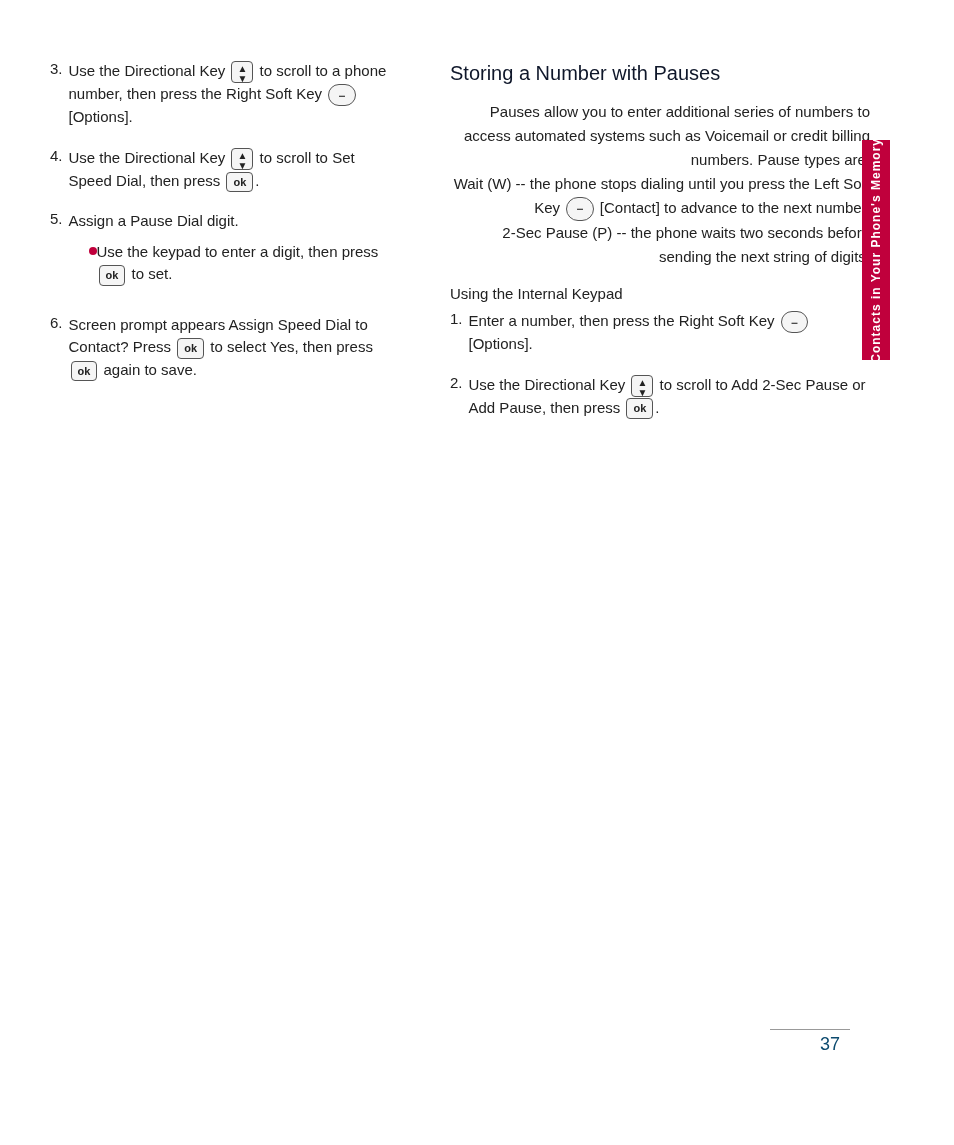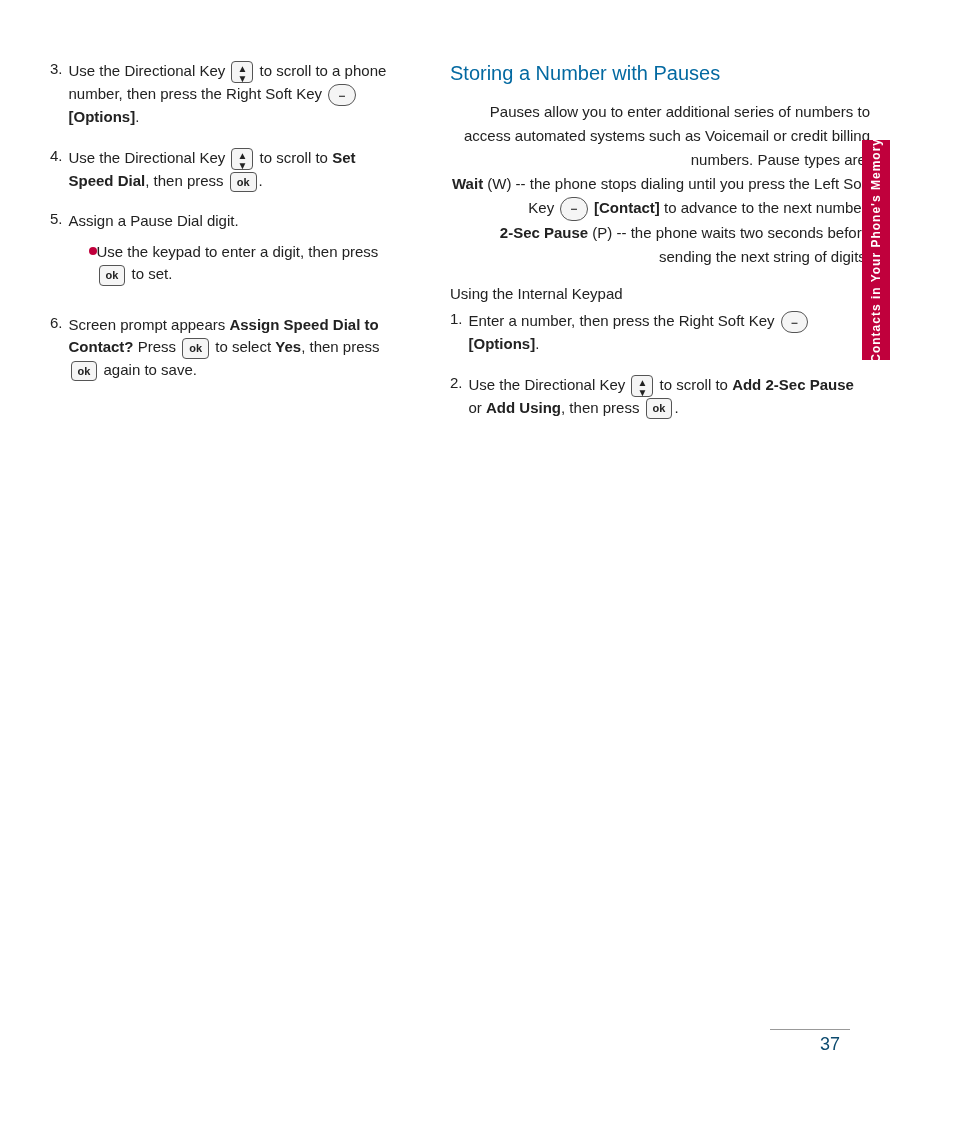--- a/index.html
+++ b/index.html
@@ -51,21 +51,21 @@
       font-size: 12px;
       font-weight: bold;
       writing-mode: vertical-rl;
       transform: rotate(180deg);
       letter-spacing: 1px;
       white-space: nowrap;
     }
 
     
     .section-title {
-      color: #0369a1;
+      color: #0f172a;
       font-size: 20px;
       font-weight: normal;
       line-height: 1.3;
       margin-bottom: 14px;
     }
 
     
     .page-number {
       position: absolute;
       bottom: 30px;
@@ -155,21 +155,21 @@
       border-radius: 12px;
       padding: 2px 10px;
       font-size: 11px;
       font-weight: bold;
       vertical-align: middle;
       background: #f5f5f5;
       margin: 0 2px;
     }
 
     
-    .bold { font-weight: bold; }
+    .bold { font-weight: normal; }
 
     
     .sub-heading {
       font-size: 15px;
       font-weight: normal;
       margin: 16px 0 8px 0;
     }
 
     
     .body-para {
@@ -262,21 +262,21 @@
         <span class="bold">[Options]</span>.
       </div>
     </div>
 
     <div class="num-item">
       <span class="num-label">2.</span>
       <div class="num-content">
         Use the Directional Key
         <span class="key-icon-dir">▲<br>▼</span>
         to scroll to <span class="bold">Add 2-Sec Pause</span>
-        or <span class="bold">Add Using</span>, then press
+        or <span class="bold">Add Pause</span>, then press
         <span class="key-icon">ok</span>.
       </div>
     </div>
 
     <div class="sidebar-tab">
       <span class="sidebar-tab-text">Contacts in Your Phone's Memory</span>
     </div>
 
     <div class="bottom-rule"></div>
 

